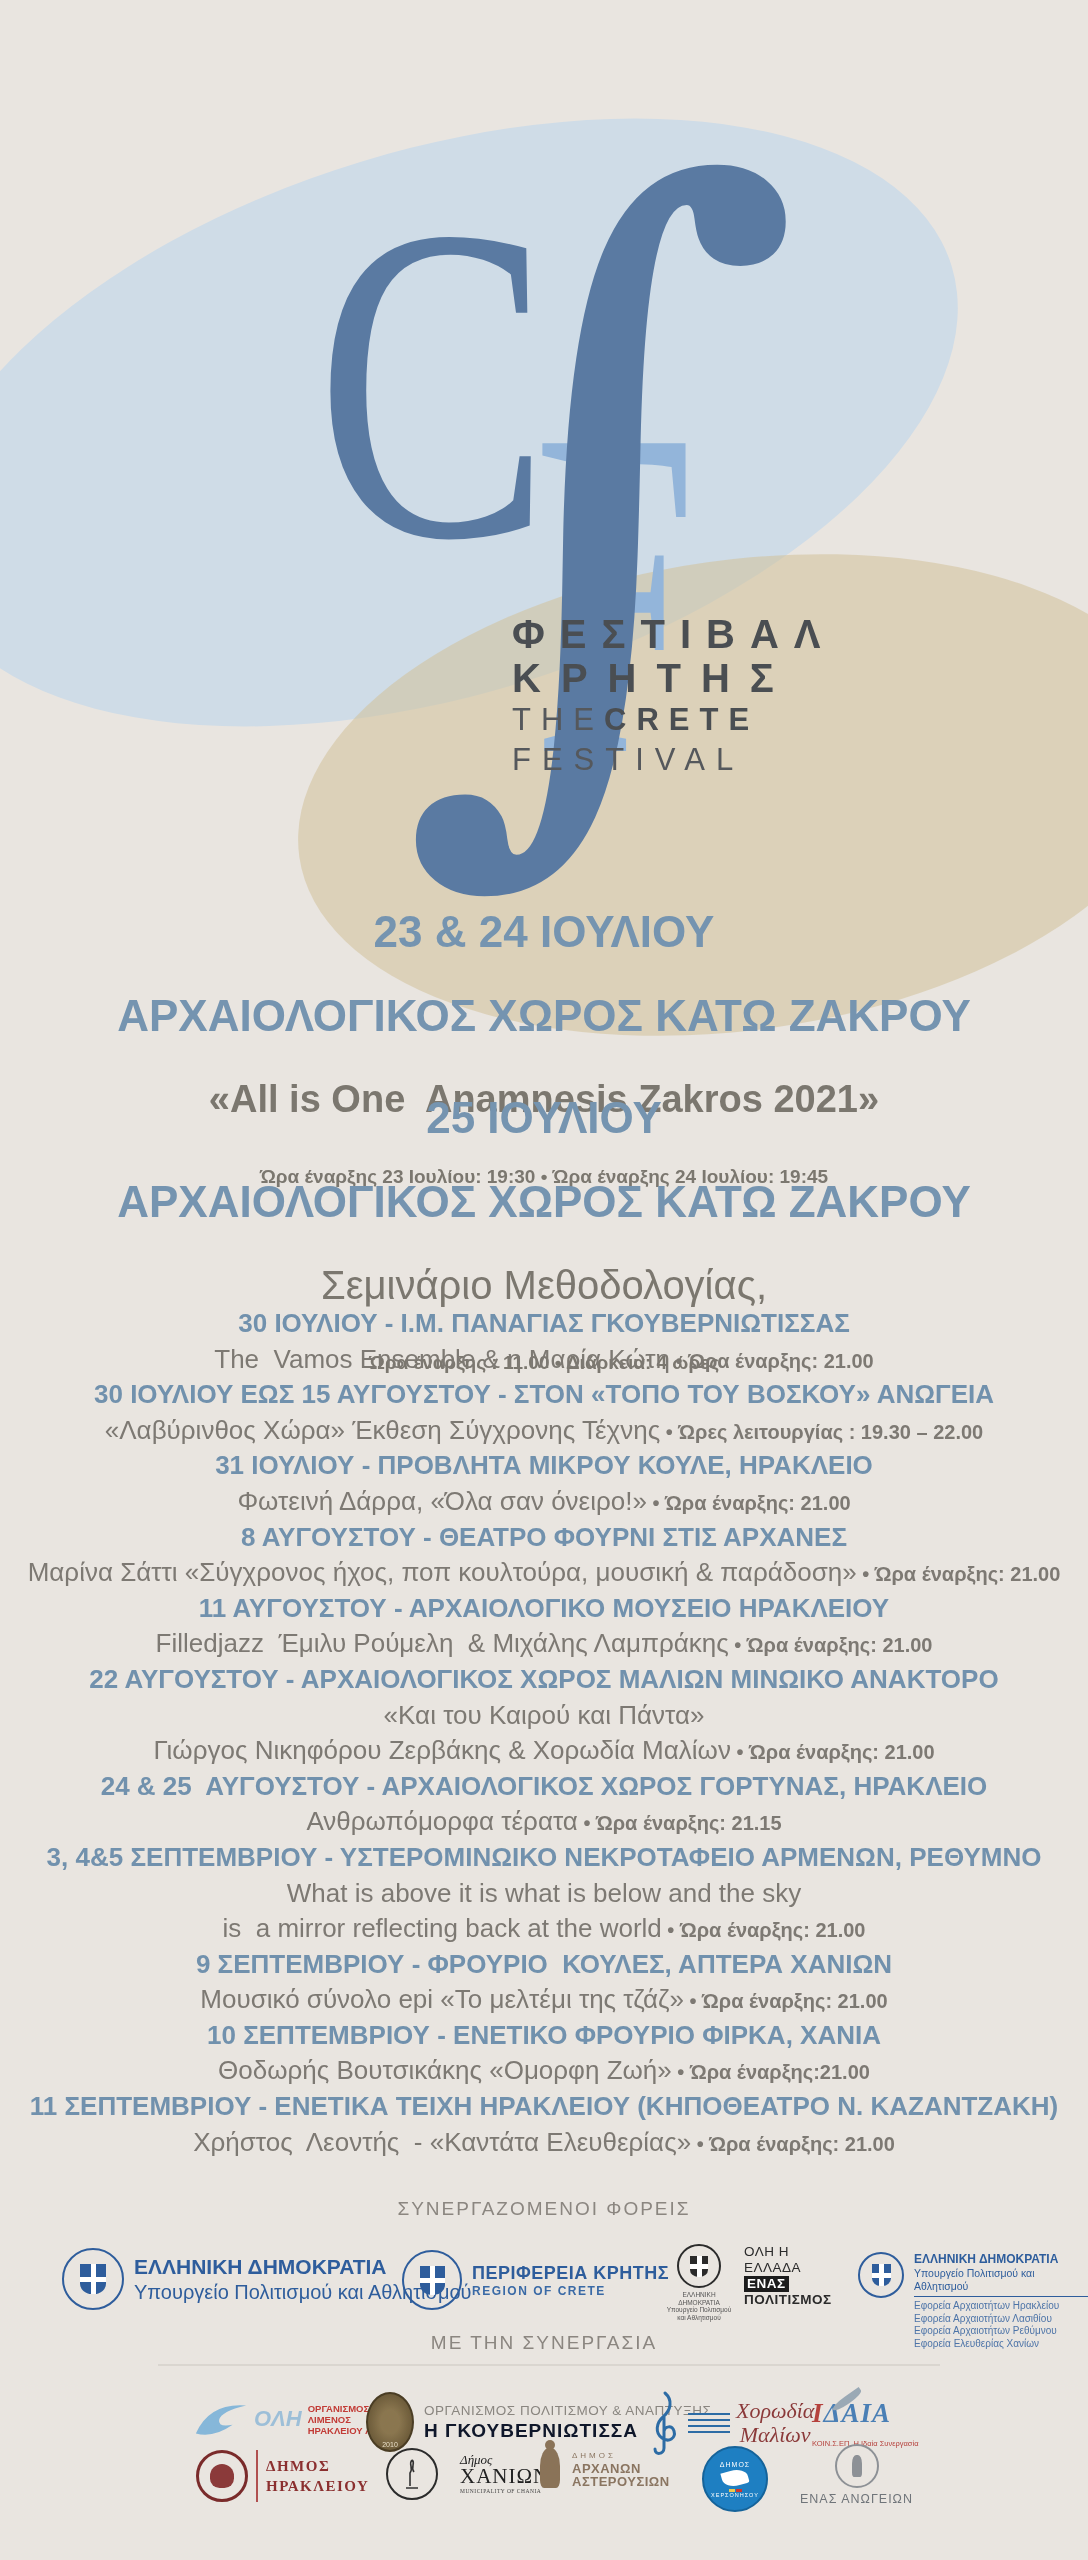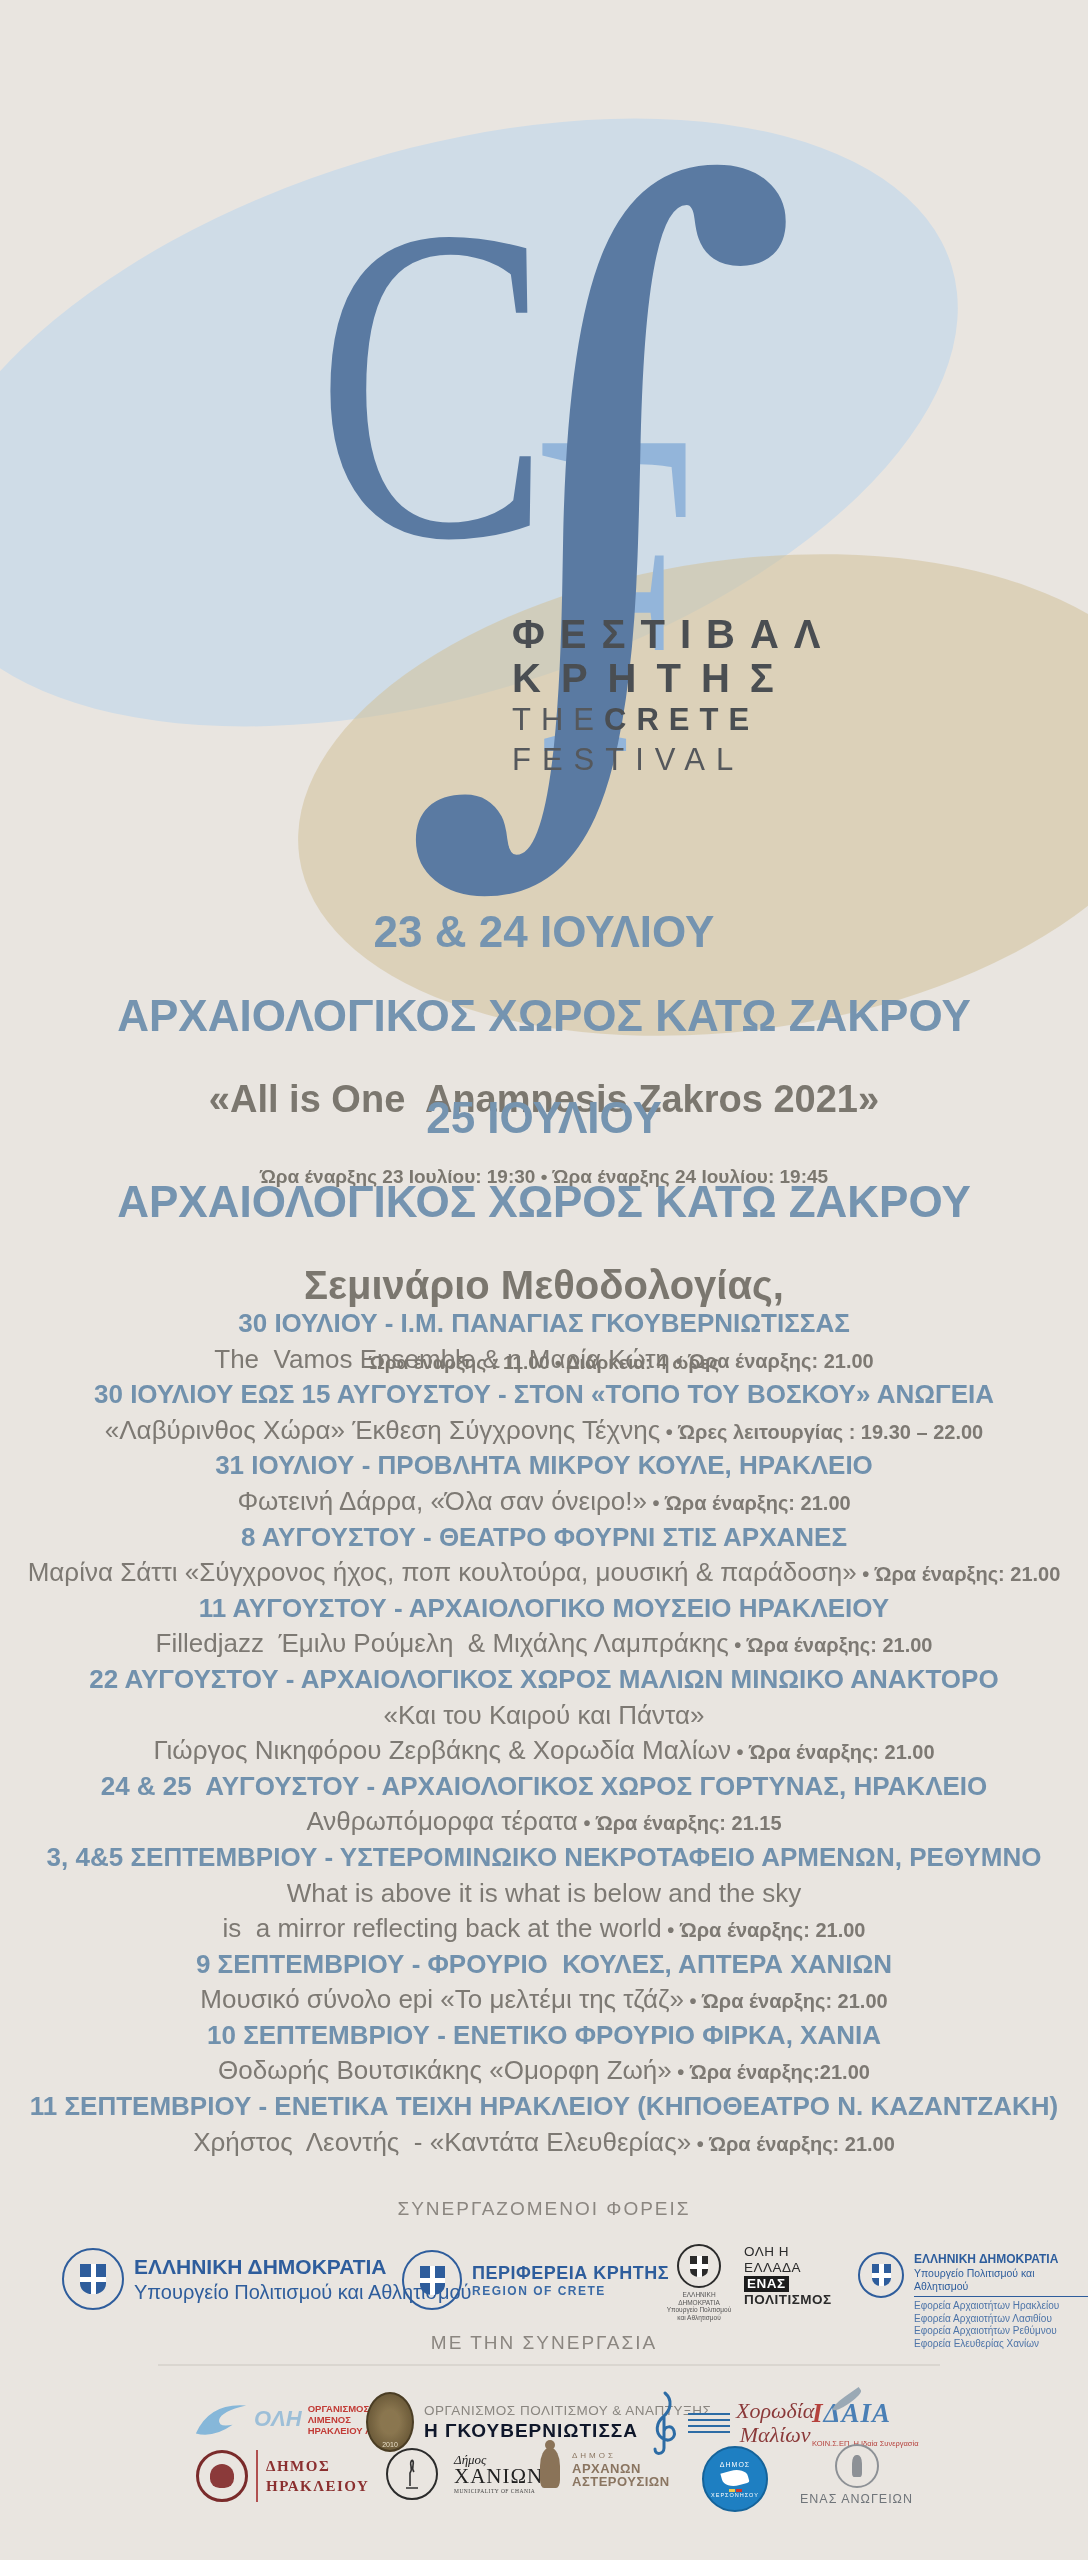--- a/index.html
+++ b/index.html
@@ -29,21 +29,21 @@
   .wm3 b{font-weight:bold;color:#4a4e52;}
   .wm4{top:742px;font-size:31px;letter-spacing:11px;color:#55585c;}
 
   
   .featured{position:absolute;left:0;right:0;text-align:center;white-space:pre;}
   .block1{top:872px;}
   .block2{top:1058px;}
   .f-date{font-size:44px;font-weight:bold;color:#7594b0;line-height:48px;}
   .f-venue{font-size:44px;font-weight:bold;color:#7594b0;line-height:48px;}
   .f-title{font-size:38px;font-weight:bold;color:#7b776f;line-height:46px;}
-  .f-title2{font-size:40px;font-weight:bold;color:#7b776f;line-height:46px;}
+  .f-title2{font-size:40px;font-weight:normal;color:#7b776f;line-height:46px;}
   .f-time{font-size:19px;font-weight:600;color:#7b776f;line-height:38px;}
 
   
   #events-list{position:absolute;top:1306px;left:0;right:0;}
   .ev{height:35.6px;line-height:35.6px;text-align:center;white-space:pre;font-size:26px;}
   .ev.h{color:#7191ad;font-weight:bold;}
   .ev.d{color:#7d7973;}
   .ev .time{font-size:20px;font-weight:600;color:#7d7973;}
 
   
@@ -289,21 +289,21 @@
     <span class="hera-emb">
         <span class="inner"></span>
       </span>
     <span class="vline"></span>
     <span class="hera-name">
       <div>ΔΗΜΟΣ</div>
       <div>ΗΡΑΚΛΕΙΟΥ</div>
     </span>
   </div>
 
-  <div class="lg" style="left:386px;top:2448px;gap:16px;">
+  <div class="lg" style="left:386px;top:2448px;gap:22px;">
     <span class="chania-emb">
       <svg width="26" height="36" viewBox="0 0 26 36">
           <path d="M13 4 C9 8 15 12 11 17 L11 30 M7 32 L19 32 M13 4 C17 7 11 11 15 16" stroke="#333" fill="none" stroke-width="1.6"></path>
         </svg>
     </span>
     <span class="chania-name">
       <div class="chania-dimos">Δήμος</div>
       <div class="chania-main">ΧΑΝΙΩΝ</div>
       <div class="chania-sub">MUNICIPALITY OF CHANIA</div>
     </span>

